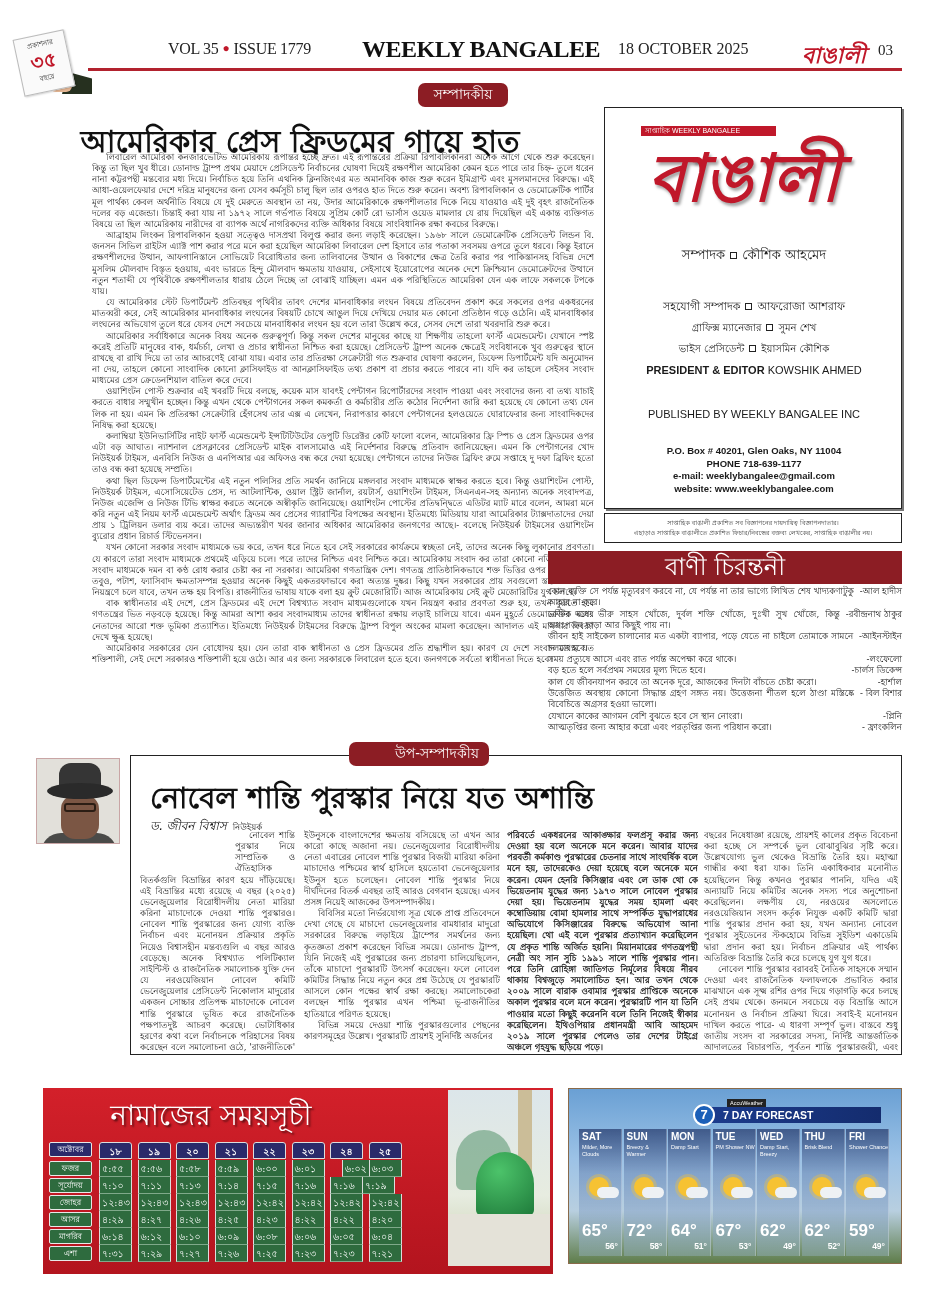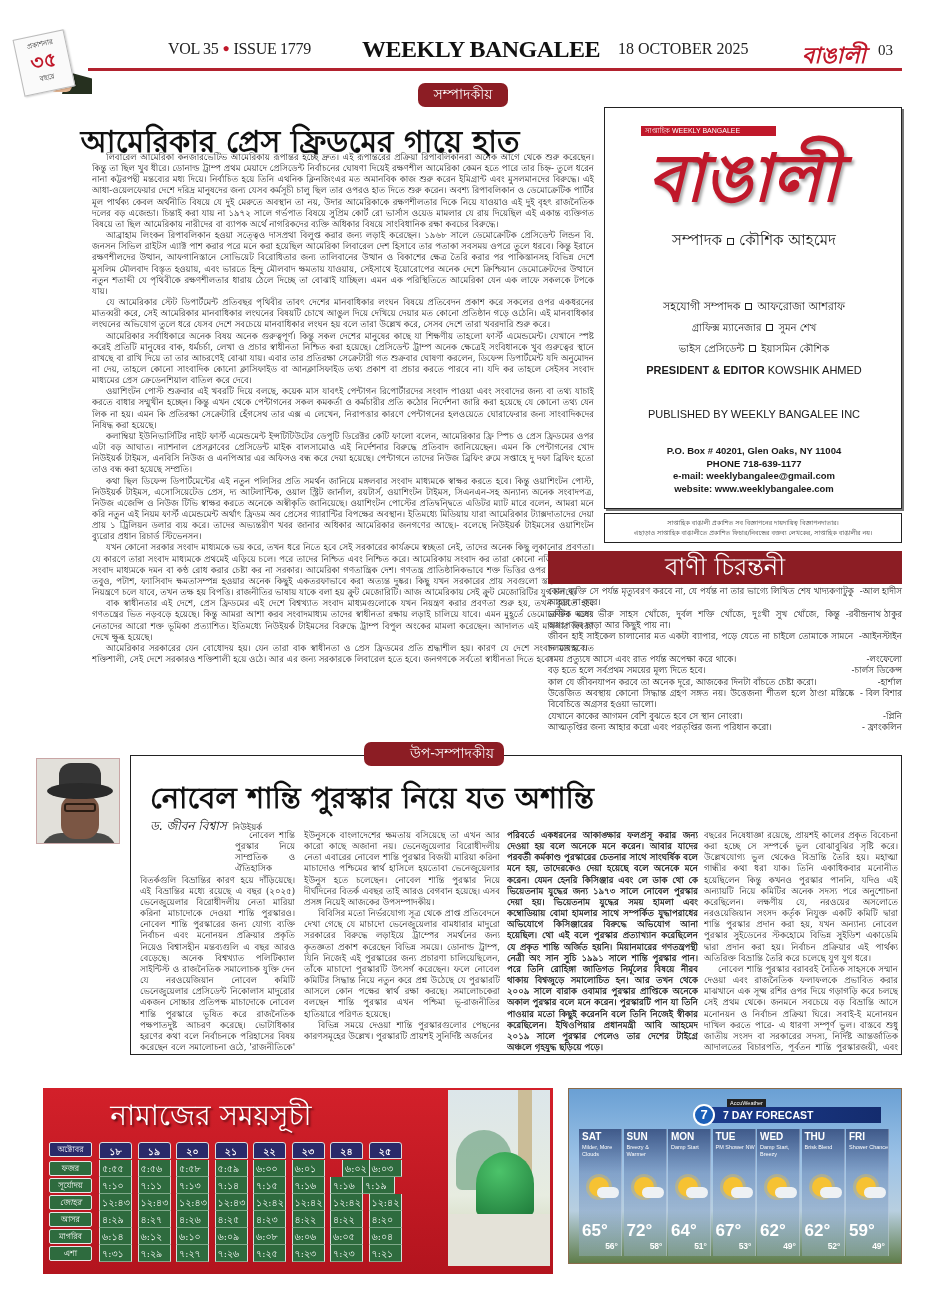--- a/index.html
+++ b/index.html
@@ -30,42 +30,42 @@
   .body-col p { text-indent: 14px; }
   .ed-body { left: 92px; top: 152px; width: 502px; height: 557px; }
 
   
   .info-box { position: absolute; left: 604px; top: 107px; width: 298px; height: 198px + 0px; border: 1px solid #222; box-shadow: 2px 2px 0 #777; }
   .info-box { height: 402px; }
   .logo-big { position: absolute; left: 36px; top: 12px; width: 206px; height: 104px; }
   .logo-big .lb-strip { position: absolute; left: 0; top: 6px; width: 135px; height: 10px; background: #c0182a; color: #fff; font-size: 7px; line-height: 10px; padding-left: 4px; font-family: "Liberation Sans", sans-serif; }
   .logo-big .lb-main { position: absolute; left: 0; top: 12px; width: 206px; height: 92px; color: #c0182a; font-size: 66px; font-weight: bold; line-height: 92px; text-align: center; text-shadow: 2px 3px 3px rgba(0,0,0,.35); font-style: italic; }
   .ib-line { position: absolute; left: 0; width: 298px; text-align: center; color: #1a1a1a; }
-  .ib-editor { top: 120px; font-size: 15px; }
+  .ib-editor { top: 137px; font-size: 13px; }
   .ib-assoc { top: 190px; font-size: 11px; }
   .ib-graph { top: 212px; font-size: 10px; }
   .ib-vp { top: 233px; font-size: 10px; }
   .ib-pres { top: 256px; font-family: "Liberation Sans", sans-serif; font-size: 11px; }
   .ib-pres b { font-weight: bold; }
   .ib-pub { top: 300px; font-family: "Liberation Sans", sans-serif; font-size: 11px; }
   .ib-addr { top: 337px; font-family: "Liberation Sans", sans-serif; font-size: 9.5px; font-weight: bold; line-height: 12.5px; }
   .sq { display: inline-block; width: 7px; height: 7px; border: 1px solid #222; margin: 0 5px; vertical-align: 0; }
 
   .disclaimer { position: absolute; left: 604px; top: 513px; width: 298px; height: 30px; border: 1px solid #222; font-size: 6.3px; line-height: 10px; text-align: center; padding-top: 4px; color: #333; }
 
   
   .bani-head { position: absolute; left: 548px; top: 551px; width: 354px; height: 33px; background: #8c1d24; color: #fff; text-align: center; font-size: 24px; line-height: 33px; }
   .quotes { position: absolute; left: 548px; top: 586px; width: 354px; font-size: 8.7px; line-height: 11.35px; color: #222; }
   .quote { position: relative; text-align: justify; }
   .quote .q-author { float: right; padding-left: 6px; font-weight: normal; }
   .quote .q-text { }
 
   
   .sub-frame { position: absolute; left: 130px; top: 755px; width: 772px; height: 300px; border-top: 1px solid #222; border-left: 1px solid #222; border-right: 1px solid #222; border-bottom: 1px solid #222; }
-  .sub-tag { left: 364px; top: 742px; width: 140px; height: 24px; padding-left: 36px; }
+  .sub-tag { left: 349px; top: 742px; width: 140px; height: 24px; padding-left: 36px; }
   .author-photo { position: absolute; left: 36px; top: 758px; width: 84px; height: 86px; background: #e2e0da; border: 1px solid #c9a5a5; overflow: hidden; }
   .author-photo .hat-brim { position: absolute; left: 10px; top: 24px; width: 66px; height: 16px; background: #2a2a2a; border-radius: 50%; }
   .author-photo .hat-top { position: absolute; left: 22px; top: 4px; width: 42px; height: 28px; background: #353535; border-radius: 12px 12px 4px 4px; }
   .author-photo .face { position: absolute; left: 24px; top: 36px; width: 38px; height: 44px; background: #7b5644; border-radius: 14px; }
   .author-photo .glasses { position: absolute; left: 27px; top: 44px; width: 32px; height: 9px; border: 2px solid #2b1d14; border-radius: 3px; }
   .author-photo .shoulders { position: absolute; left: 4px; top: 74px; width: 76px; height: 20px; background: #4a4a48; border-radius: 20px 20px 0 0; }
   .sub-title { position: absolute; left: 150px; top: 775px; font-size: 29px; color: #111; white-space: nowrap; }
   .sub-author { position: absolute; left: 150px; top: 817px; font-size: 12px; font-style: italic; color: #111; }
   .sub-author .loc { font-style: normal; font-size: 8.5px; margin-left: 6px; }
   .sub-c1 { left: 140px; top: 830px; width: 155px; height: 222px; }
@@ -251,21 +251,21 @@
         <div class="pcell" style="left: 50px;">৭:১০</div>
         <div class="pcell" style="left: 88.5px;">৭:১১</div>
         <div class="pcell" style="left: 127px;">৭:১৩</div>
         <div class="pcell" style="left: 165.5px;">৭:১৪</div>
         <div class="pcell" style="left: 204px;">৭:১৫</div>
         <div class="pcell" style="left: 242.5px;">৭:১৬</div>
         <div class="pcell" style="left: 281px;">৭:১৬</div>
         <div class="pcell" style="left: 313px;">৭:১৯</div>
       </div>
       <div class="prow" style="top: 52px;">
-        <div class="plabel" style="top: 1px; font-style: italic;">জোহর</div>
+        <div class="plabel" style="top: 1px;">জোহর</div>
         <div class="pcell" style="left: 50px;">১২:৪৩</div>
         <div class="pcell" style="left: 88.5px;">১২:৪৩</div>
         <div class="pcell" style="left: 127px;">১২:৪৩</div>
         <div class="pcell" style="left: 165.5px;">১২:৪৩</div>
         <div class="pcell" style="left: 204px;">১২:৪২</div>
         <div class="pcell" style="left: 242.5px;">১২:৪২</div>
         <div class="pcell" style="left: 281px;">১২:৪২</div>
         <div class="pcell" style="left: 319.5px;">১২:৪২</div>
       </div>
       <div class="prow" style="top: 69px;">

